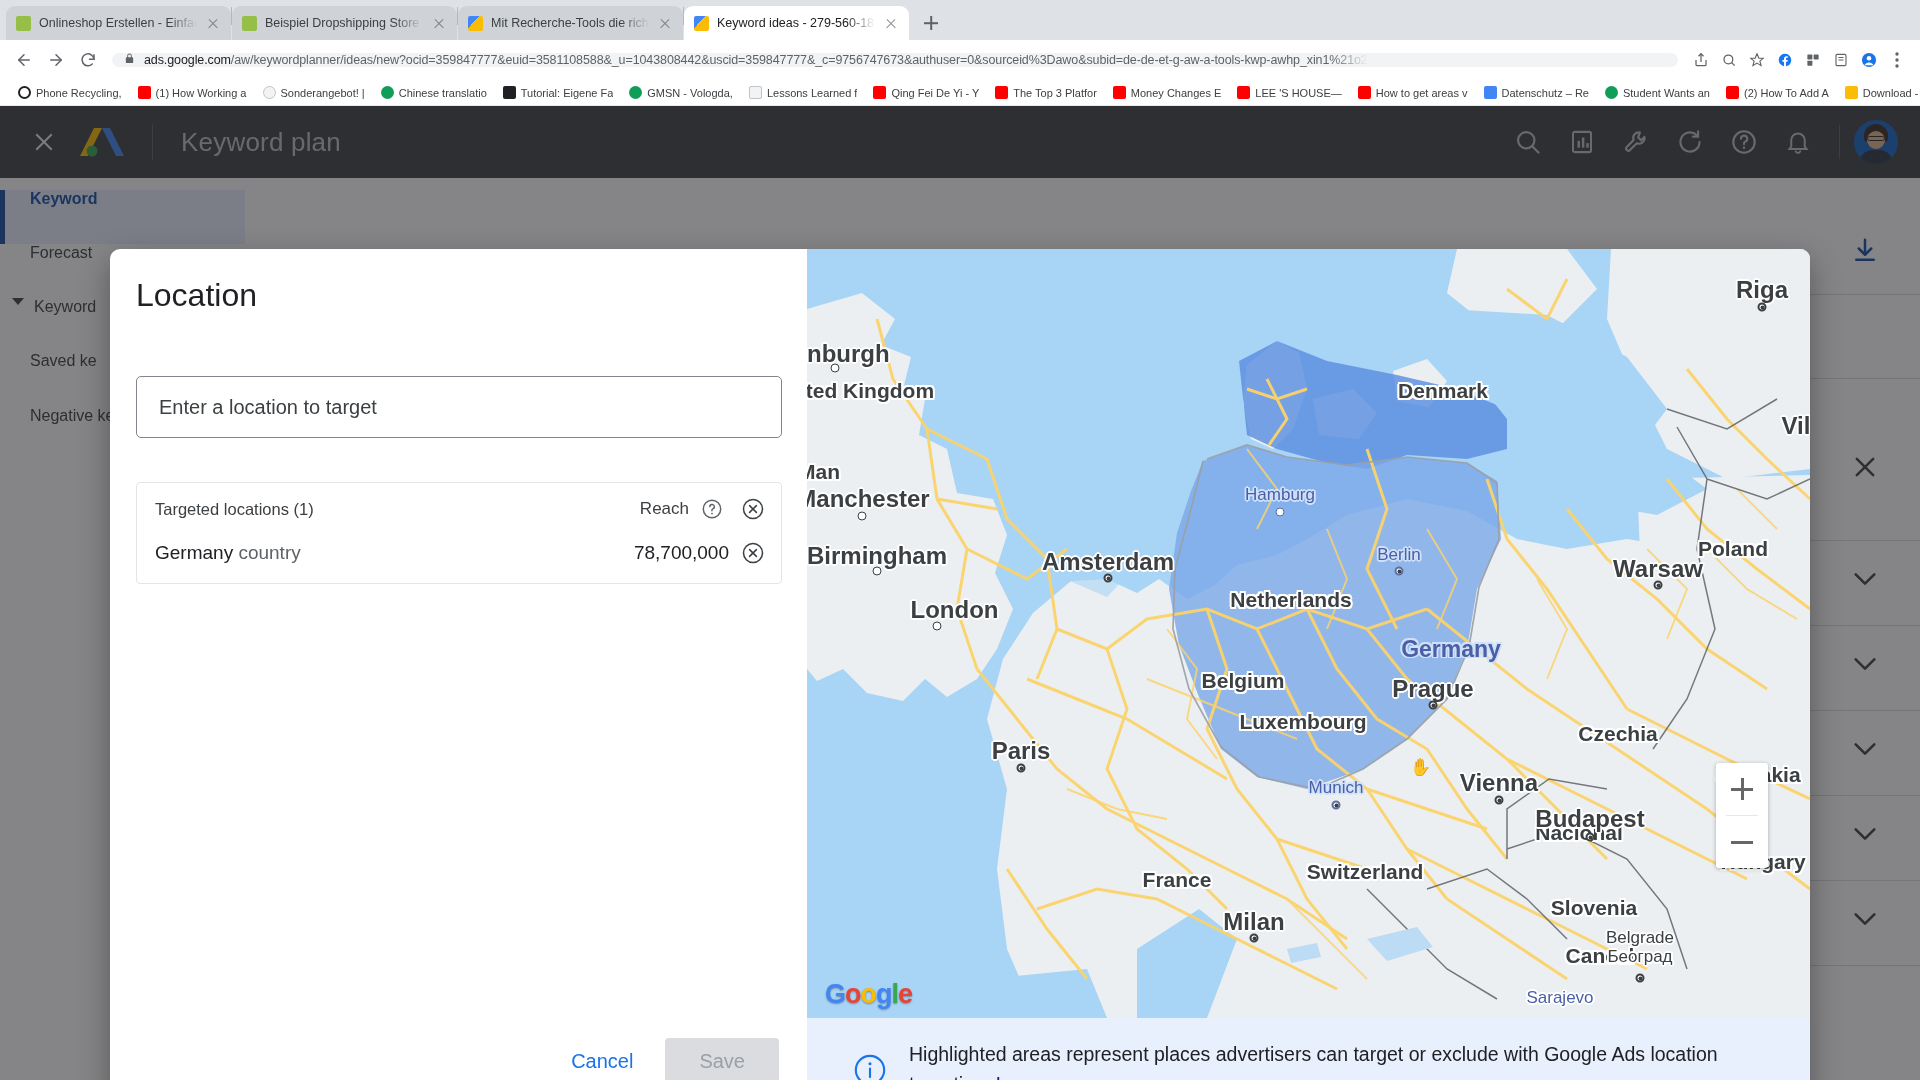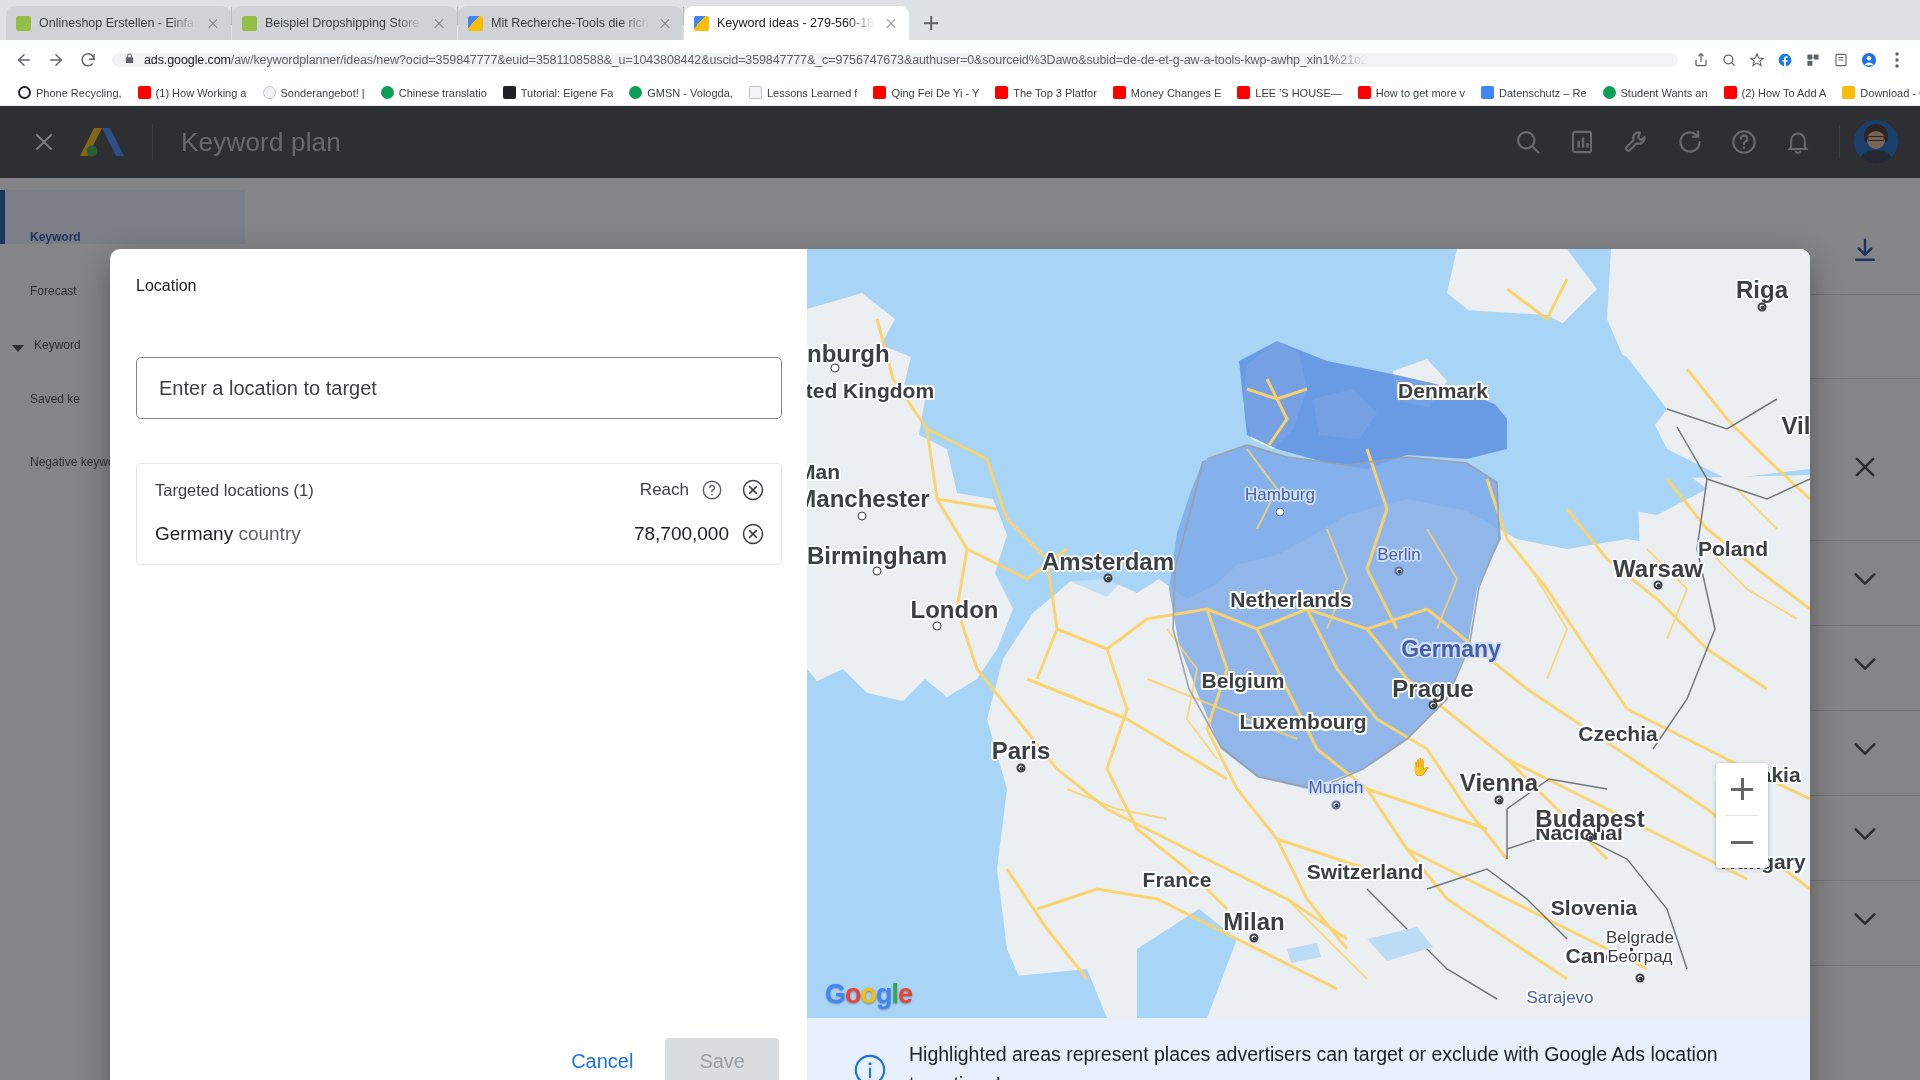--- a/index.html
+++ b/index.html
@@ -101,22 +101,22 @@
   }
   .ads-avatar .hair { position:absolute; left:10px; top:4px; width:24px; height:18px; background:#3a2a1e; border-radius:12px 12px 4px 4px; }
   .ads-avatar .face { position:absolute; left:13px; top:11px; width:18px; height:18px; background:#e7b78f; border-radius:50%; }
   .ads-avatar .body { position:absolute; left:5px; bottom:0; width:34px; height:14px; background:#2b3443; border-radius:14px 14px 0 0; }
   .ads-avatar .glasses { position:absolute; left:13px; top:16px; width:18px; height:5px; border:1.3px solid #2b2b2b; border-radius:3px; }
 
   
   .ads-body { position:absolute; left:0; top:72px; width:1920px; height:902px; background:#fff; display:flex; }
   .ads-sidebar { width:245px; flex:0 0 245px; background:#fff; padding-top:12px; }
   .side-item {
-    height:54px; display:flex; align-items:flex-end; padding:0 20px 0 30px;
-    font-size:12px; color:#3c4043; position:relative;
+    height:54px; display:flex; align-items:flex-start; padding:0 20px 0 30px;
+    font-size:16px; color:#3c4043; position:relative;
   }
   .side-item.active { background:#e8f0fe; color:#174ea6; font-weight:700; }
   .side-item.active::before { content:""; position:absolute; left:0; top:0; width:5px; height:100%; background:#174ea6; }
   .side-item.group { padding-left:12px; gap:10px; }
   .caret { width:0;height:0;border-left:6px solid transparent;border-right:6px solid transparent;border-top:7px solid #3c4043; flex:0 0 12px;}
   .side-item.two { height:64px; line-height:1.25; }
 
   .ads-main { flex:1 1 auto; position:relative; background:#fff; }
   .main-rail { position:absolute; right:0; top:0; width:110px; height:100%; }
   .rowline { position:absolute; left:0; right:0; height:1px; background:#dadce0; }
@@ -126,21 +126,21 @@
   
   .scrim { position:absolute; left:0; top:0; width:1920px; height:974px; background:rgba(32,33,36,.55); }
 
   
   .dialog {
     position:absolute; left:110px; top:143px; width:1700px; height:872px;
     background:#fff; border-radius:10px; box-shadow:0 11px 30px rgba(0,0,0,.35);
     display:flex; overflow:hidden;
   }
   .dlg-left { width:697px; flex:0 0 697px; position:relative; padding:28px 26px 0 26px; }
-  .dlg-title { font-size:16px; color:#202124; font-weight:400; margin-bottom:62px; }
+  .dlg-title { font-size:32px; color:#202124; font-weight:400; margin-bottom:62px; }
   .loc-input {
     width:646px; height:62px; border:1px solid #80868b; border-radius:5px;
     display:flex; align-items:center; padding:0 22px; font-size:20px; color:#3c4043;
     background:#fff;
   }
   .loc-input input {
     border:0; outline:0; width:100%; font-size:20px; color:#3c4043;
     font-family:"Liberation Sans", sans-serif; background:transparent;
   }
   .loc-input input::placeholder { color:#3c4043; opacity:1; }
@@ -402,21 +402,21 @@
     <div class="bm">
         <span class="bmico" style="background:#ff0000"></span>
         <span class="bmtxt">Money Changes E</span>
       </div>
     <div class="bm">
         <span class="bmico" style="background:#ff0000"></span>
         <span class="bmtxt">LEE 'S HOUSE—</span>
       </div>
     <div class="bm">
         <span class="bmico" style="background:#ff0000"></span>
-        <span class="bmtxt">How to get more v</span>
+        <span class="bmtxt">How to get areas v</span>
       </div>
     <div class="bm">
         <span class="bmico" style="background:#4285f4"></span>
         <span class="bmtxt">Datenschutz – Re</span>
       </div>
     <div class="bm">
         <span class="bmico" style="background:#0f9d58;border-radius:50%"></span>
         <span class="bmtxt">Student Wants an</span>
       </div>
     <div class="bm">

